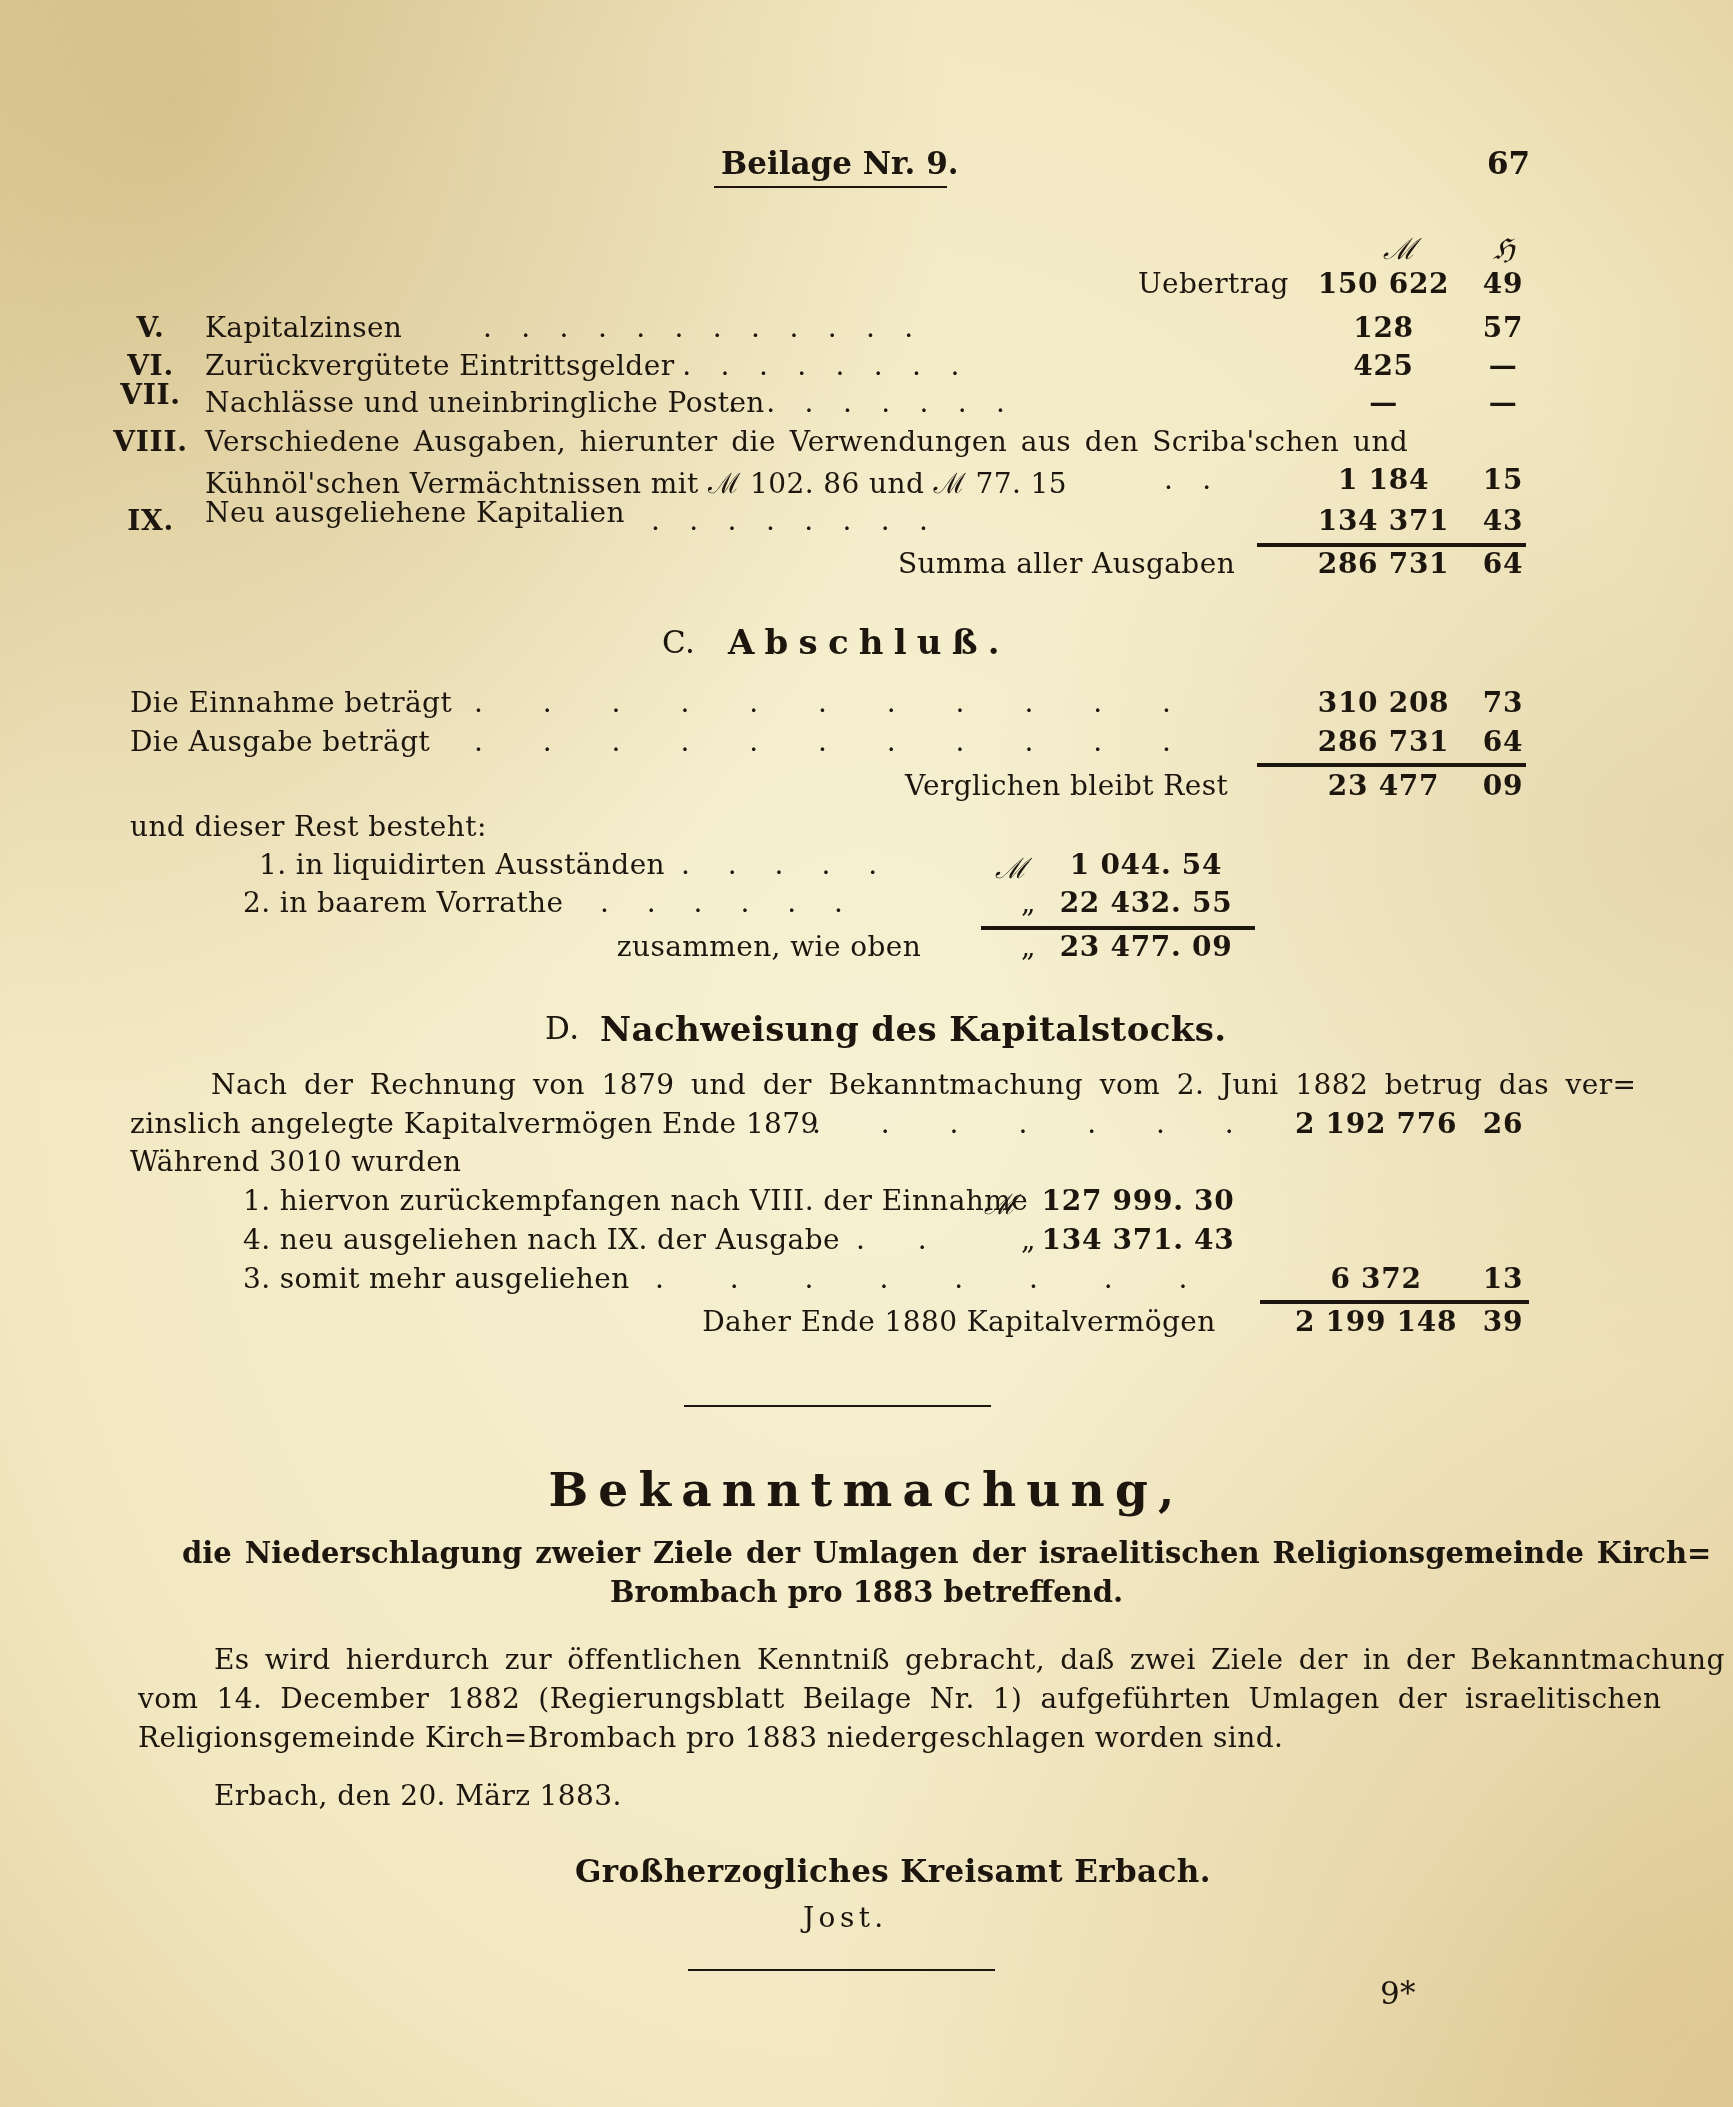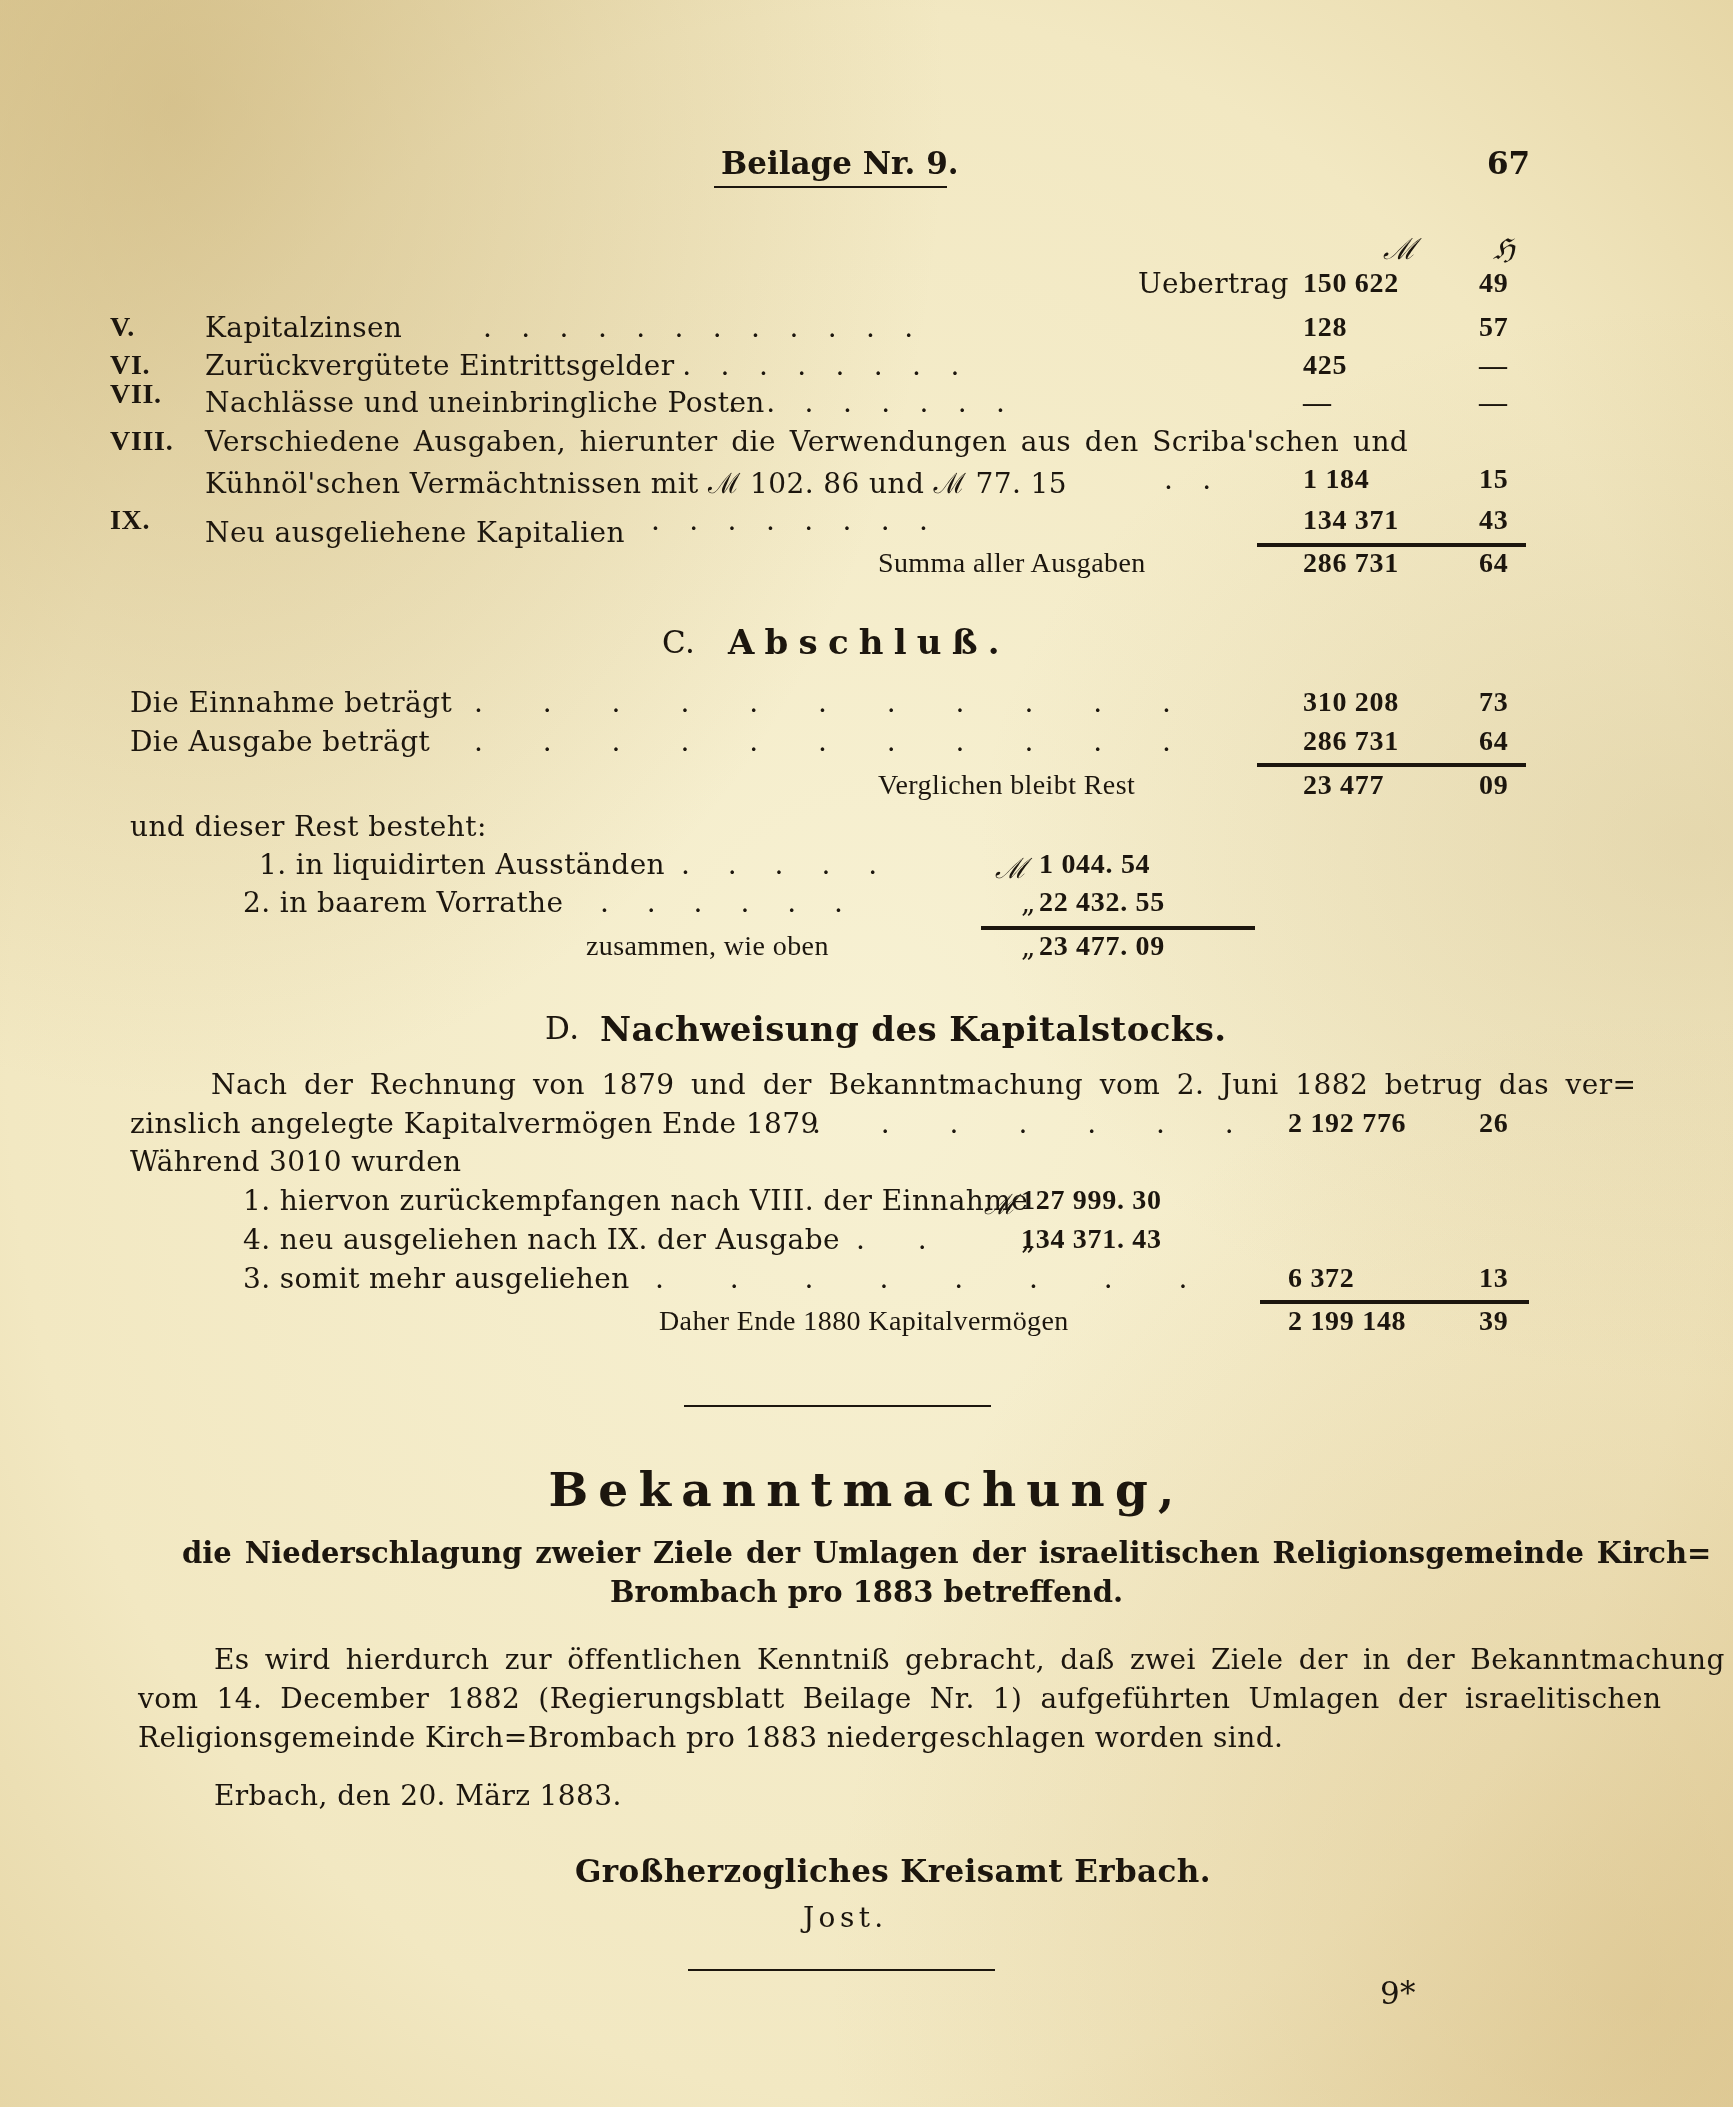--- a/index.html
+++ b/index.html
@@ -10,21 +10,21 @@
       radial-gradient(ellipse at 10% 5%, rgba(196,170,110,0.55) 0%, rgba(196,170,110,0) 35%),
       radial-gradient(ellipse at 95% 95%, rgba(210,180,120,0.45) 0%, rgba(210,180,120,0) 35%),
       radial-gradient(ellipse at 98% 40%, rgba(205,185,135,0.35) 0%, rgba(205,185,135,0) 30%),
       radial-gradient(ellipse at 50% 50%, #f7f1d3 0%, #f2e8c2 70%, #e6d6a6 100%);
     font-family: "DejaVu Serif", serif;
     color: #1c160e;
   }
   .abs { position: absolute; white-space: nowrap; }
   .t { font-size: 28px; font-family: "DejaVu Serif", serif; letter-spacing: 0.4px; }
   .num { font-family: "DejaVu Serif", serif; font-size: 28px; font-weight: bold; letter-spacing: 0.7px; }
-  .r { text-align: left; font-family: Liberation Serif, serif; }
+  .r { text-align: center; }
   .rule { position: absolute; background: #1c160e; }
   .dots { font-size: 28px; letter-spacing: 0; }
   .head { font-size: 29px; font-weight: bold; }
   .big { font-size: 47px; font-weight: bold; letter-spacing: 10.2px; }
   .sub { font-size: 31px; font-weight: bold; }
   .cur { font-style: italic; font-family: "DejaVu Serif", serif; }
   .spaced { letter-spacing: 10.2px; font-weight: bold; }
 </style>
 </head>
 <body>
@@ -64,21 +64,21 @@
 <div>
   <div class="abs num r" style="left:110px; width:81px; top:425px;">VIII.</div>
   <div class="abs t" style="left:205px; top:425px; word-spacing:4.4px;">Verschiedene Ausgaben, hierunter die Verwendungen aus den Scriba'schen und</div>
   <div class="abs t" style="left:205px; top:463px;">Kühnöl'schen Vermächtnissen mit ℳ 102. 86 und ℳ 77. 15</div>
   <div class="abs dots" style="left:1164px; top:463px; word-spacing:20.5px;">. .</div>
   <div class="abs num r" style="left:1303px; width:161px; top:463px;">1 184</div>
   <div class="abs num r" style="left:1479px; width:48px; top:463px;">15</div>
 </div>
 <div>
   <div class="abs num r" style="left:110px; width:81px; top:504px;">IX.</div>
-  <div class="abs t" style="left:205px; top:516px;">Neu ausgeliehene Kapitalien</div>
+  <div class="abs t" style="left:205px; top:496px;">Neu ausgeliehene Kapitalien</div>
   <div class="abs dots" style="left:651px; top:504px; word-spacing:20.5px;">. . . . . . . .</div>
   <div class="abs num r" style="left:1303px; width:161px; top:504px;">134 371</div>
   <div class="abs num r" style="left:1479px; width:48px; top:504px;">43</div>
 </div>
 <div class="rule" style="left:1257px; top:543px; width:269px; height:3.7px;"></div>
 <div class="abs t r" style="left:878px; width:377px; top:547px;">Summa aller Ausgaben</div>
 <div class="abs num r" style="left:1303px; width:161px; top:547px;">286 731</div>
 <div class="abs num r" style="left:1479px; width:48px; top:547px;">64</div>
 
 <div class="abs t" style="left:662px; top:624px; font-size:31px;">C.</div>

